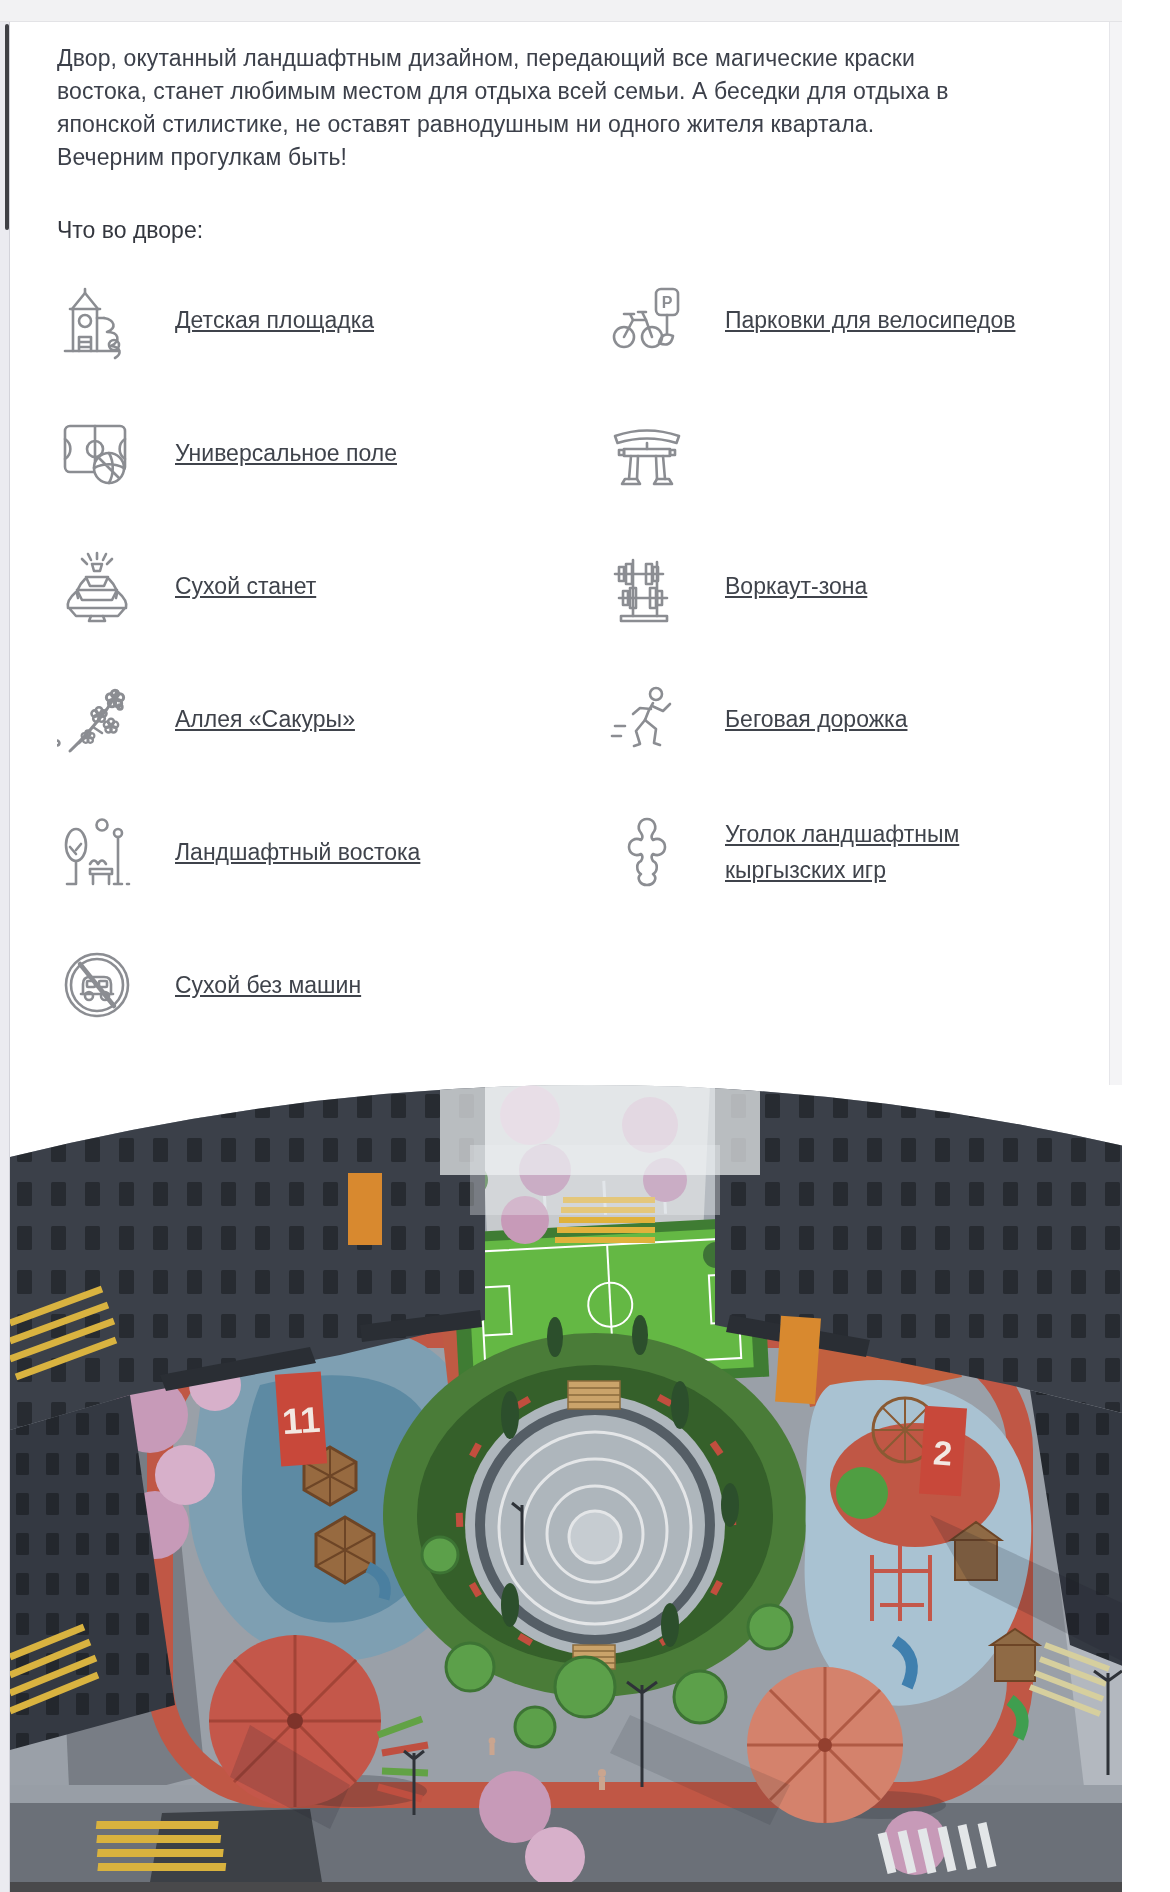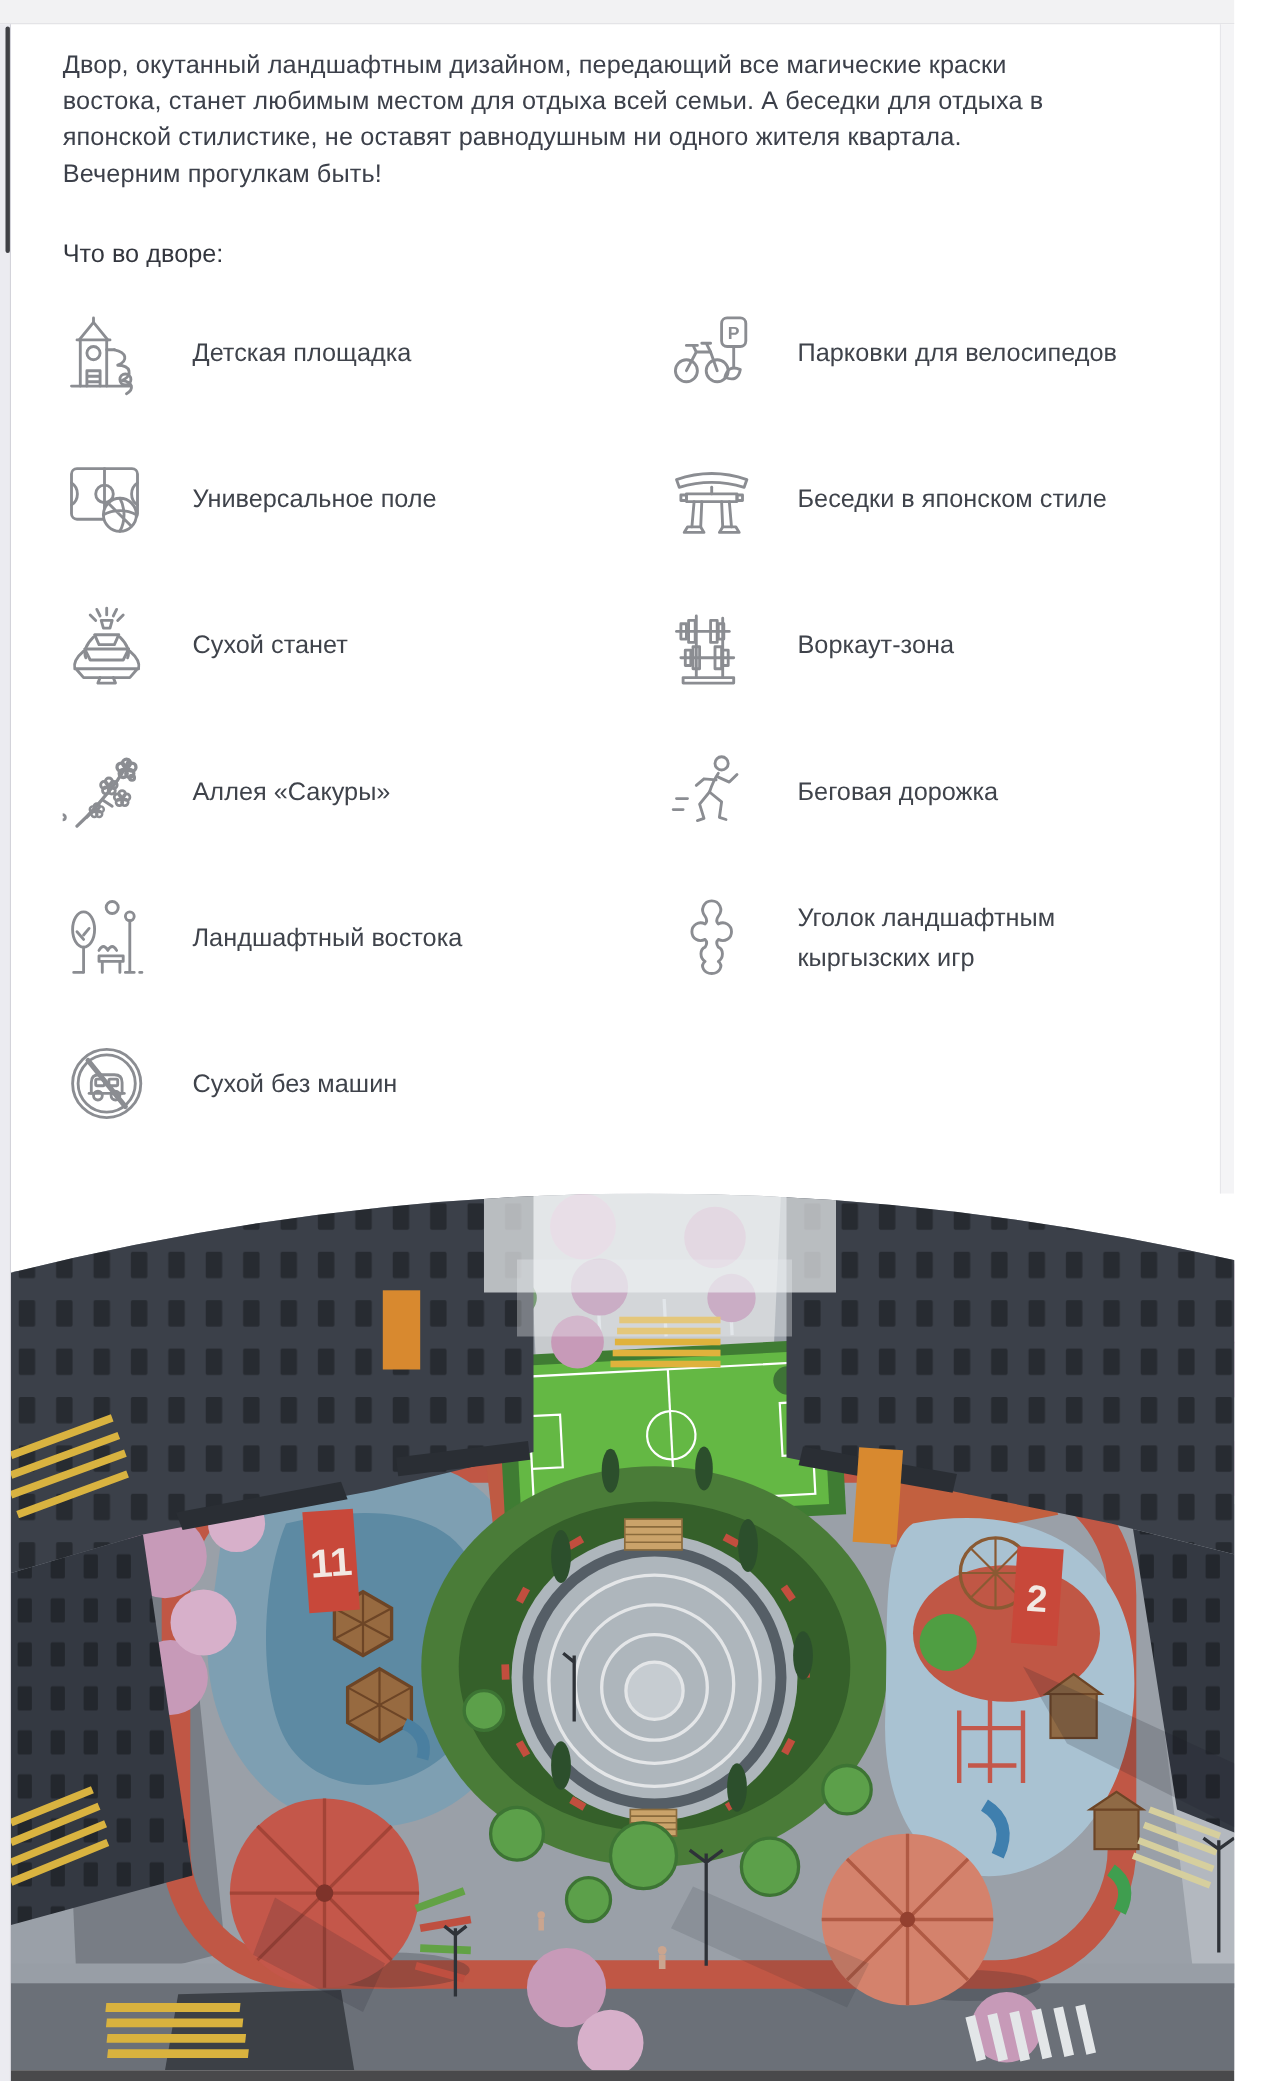--- a/index.html
+++ b/index.html
@@ -9,21 +9,21 @@
   .gutter{position:absolute;left:0;top:22px;width:10px;height:1870px;background:#ebebf0;border-right:1px solid #d3d3da;box-sizing:border-box;}
   .scroll-thumb{position:absolute;left:5px;top:24px;width:4px;height:206px;background:#3f4045;border-radius:2px;}
   .right-strip{position:absolute;right:0;top:22px;width:13px;height:1063px;background:#f4f4f6;border-left:1px solid #e6e6ea;box-sizing:border-box;}
   .main{position:absolute;left:10px;top:22px;width:1160px;}
   .intro{margin:20px 60px 0 47px;font-size:23px;line-height:33px;color:#3c404a;white-space:pre-line;letter-spacing:.1px;}
   .heading{margin:40px 0 0 47px;font-size:23px;line-height:33px;font-weight:normal;color:#33363e;}
   .features{margin:6px 0 0 47px;display:grid;grid-template-columns:550px auto;}
   .feature{height:133px;display:flex;align-items:center;gap:38px;}
   .feature .ic{width:80px;height:80px;flex:0 0 80px;}
   .feature .ic svg{width:80px;height:80px;display:block;stroke:#8b8d92;fill:none;stroke-width:2.6;stroke-linecap:round;stroke-linejoin:round;}
-  .feature-label{font-size:23px;line-height:36px;color:#3f434b;white-space:pre-line;}
+  .feature-label{font-size:23px;line-height:36px;color:#3f434b;white-space:pre-line;text-decoration:underline;}
   .photo{margin:34px 0 0 0;width:1160px;height:797px;position:relative;}
   .photo svg{display:block;}
   .bottom-bar{width:1160px;height:10px;background:#49494b;}
   text{stroke:none;}
 </style>
 </head>
 <body>
 
 <div class="page">
   <div class="topbar"></div>
@@ -94,21 +94,20 @@
         <span class="ic">
           <svg viewBox="0 0 80 80">
             <path d="M8,23 q32,-11 64,0 l-2.5,7 q-29.5,-9 -59,0 z"></path>
             <rect x="17" y="36" width="46" height="7"></rect>
             <path d="M40,30 v6"></path>
             <path d="M24,43 l-2,23 M31,43 l-1,23 M49,43 l1,23 M56,43 l2,23"></path>
             <path d="M15,71 h18 l-3,-5 h-12 z M47,71 h18 l-3,-5 h-12 z"></path>
             <path d="M12,37 h5 v5 h-5 z M63,37 h5 v5 h-5 z"></path>
           </svg>
         </span>
-        <span class="feature-label">Беседки в японском стиле</span>
       </div>
 
 
       <div class="feature">
         <span class="ic">
           <svg viewBox="0 0 80 80">
             <path d="M40,7 v6 M31,8 l3,6 M49,8 l-3,6 M25,13 l5,5 M55,13 l-5,5"></path>
             <path d="M35,18 h10 l-2,7 h-6 z"></path>
             <path d="M29,31 h22 l-4,9 h-14 z"></path>
             <path d="M28,33 c-7,7 -9,14 -7,19 M52,33 c7,7 9,14 7,19"></path>

